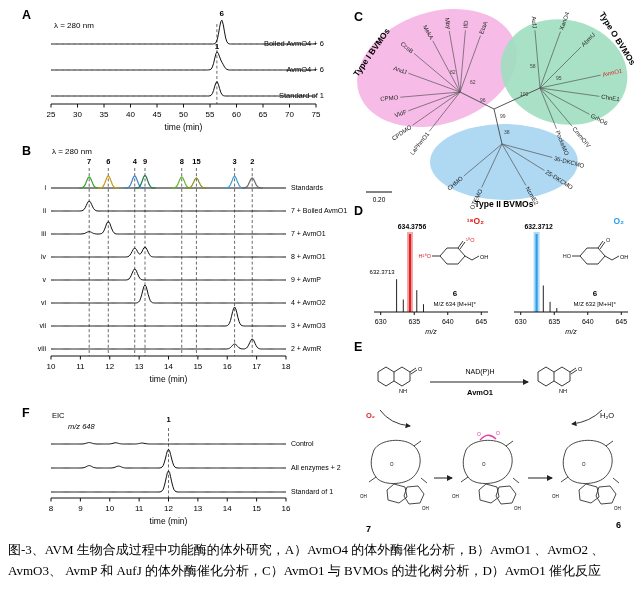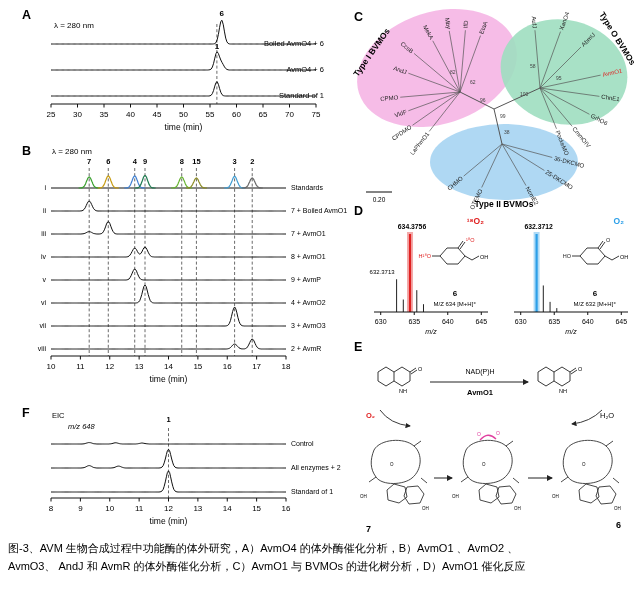--- a/index.html
+++ b/index.html
@@ -3,22 +3,22 @@
 <meta charset="utf-8">
 <style>
   *{box-sizing:border-box}
   html,body{margin:0;padding:0}
   body{width:639px;height:602px;background:#fff;position:relative;
        font-family:"Liberation Sans","DejaVu Sans",sans-serif;color:#111}
   .panel{position:absolute}
   .plabel{position:absolute;font-weight:bold;font-size:12.5px;color:#000}
   svg{position:absolute;overflow:visible}
   #caption{position:absolute;left:8px;top:540px;width:626px;
-           font-family:Liberation Sans, sans-serif;
-           font-size:11px;line-height:1.6;color:#000}
+           font-family:Liberation Serif, serif;
+           font-size:13px;line-height:1.6;color:#000}
   #caption div{white-space:nowrap}
 </style>
 </head>
 <body>
 
 <div class="panel" id="panel-a" style="left:6px;top:6px;width:348px;height:132px">
   <div class="plabel" style="left:16px;top:2px">A</div>
   <svg id="svg-a" width="345" height="132" style="left:0;top:0">
       <line x1="210.89" y1="18" x2="210.89" y2="98" stroke="#444" stroke-width="0.8" stroke-dasharray="3,2.2"></line>
       <text x="48" y="22" font-size="8">λ = 280 nm</text>
@@ -370,14 +370,14 @@
       </g>
       <line x1="82" y1="128" x2="100" y2="128" stroke="#222" stroke-width="1" marker-end="url(#arr)"></line>
       <line x1="176" y1="128" x2="200" y2="128" stroke="#222" stroke-width="1" marker-end="url(#arr)"></line>
       <text x="14" y="182" font-size="9" font-weight="bold">7</text>
       <text x="264" y="178" font-size="9" font-weight="bold">6</text>
     </svg>
 </div>
 
 <div id="caption">
   <div>图-3、AVM 生物合成过程中功能酶的体外研究，A）AvmO4 的体外酶催化分析，B）AvmO1 、AvmO2 、</div>
-  <div>AvmO3、 AndJ 和 AvmR 的体外酶催化分析，C）AvmO1 与 BVMOs 的进化树分析，D）AvmO1 催化反应</div>
+  <div>AvmO3、 AvmP 和 AufJ 的体外酶催化分析，C）AvmO1 与 BVMOs 的进化树分析，D）AvmO1 催化反应</div>
 </div>
 
 </body></html>

